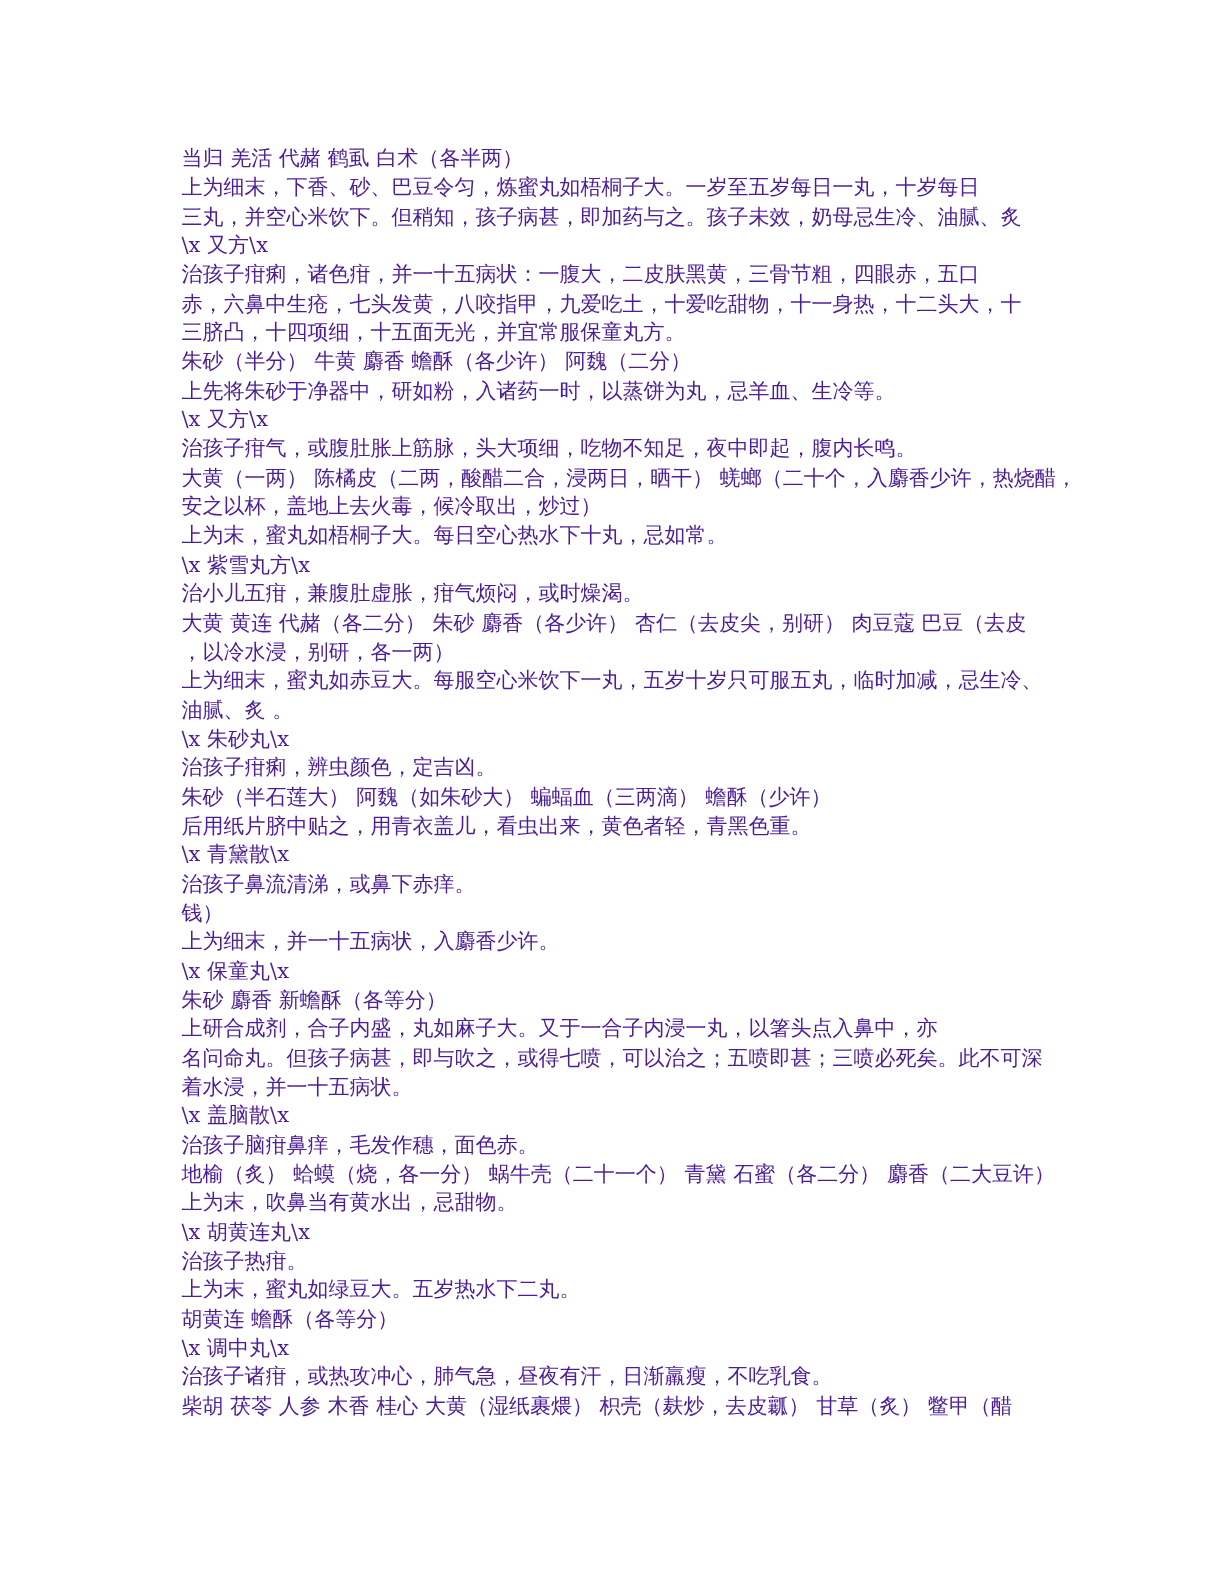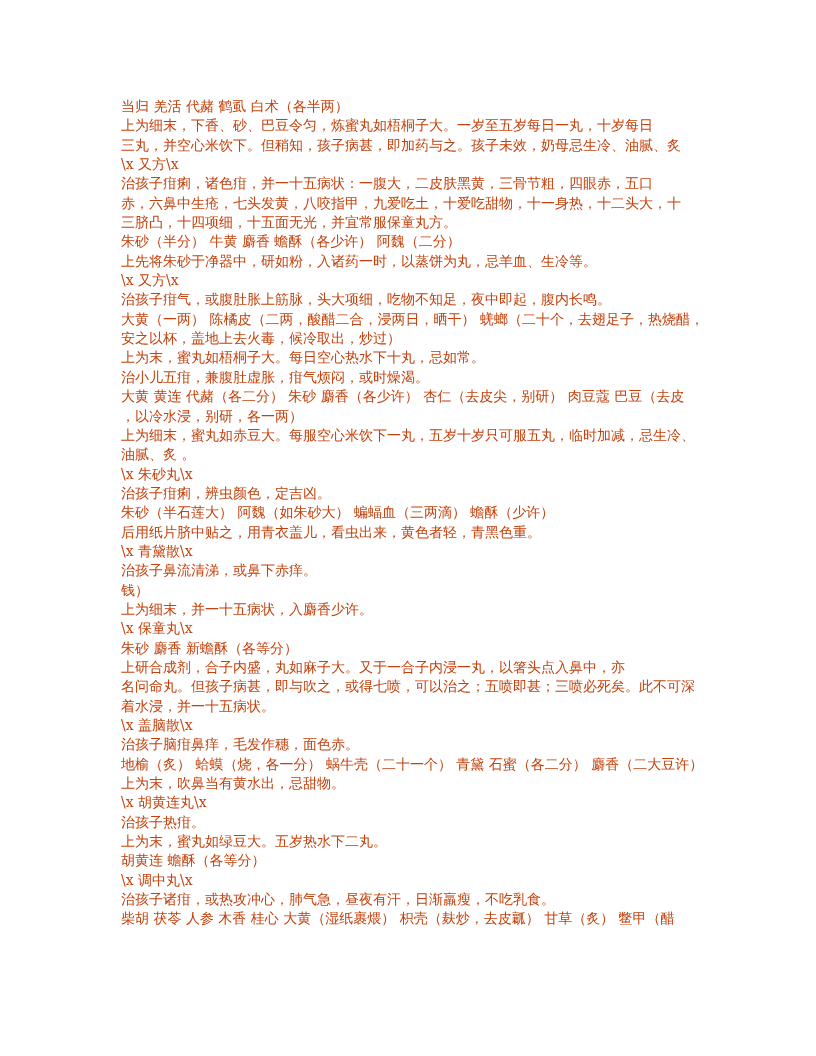--- a/index.html
+++ b/index.html
@@ -5,42 +5,43 @@
   html, body { margin: 0; padding: 0; background: #ffffff; }
   body { width: 816px; height: 1056px; position: relative; overflow: hidden; }
   .page {
     position: absolute;
     left: 121px;
     top: 97px;
     width: 580px;
     font-family: "DejaVu Serif", "Liberation Serif", serif;
     font-size: 14px;
     line-height: 19.35px;
-    color: #c2410c;
+    color: #4c1d95;
   }
   .line { white-space: pre; height: 19.35px; }
 </style>
 </head>
 <body>
 
 <div class="page">
   <div class="line">当归 羌活 代赭 鹤虱 白术（各半两）</div>
   <div class="line">上为细末，下香、砂、巴豆令匀，炼蜜丸如梧桐子大。一岁至五岁每日一丸，十岁每日</div>
   <div class="line">三丸，并空心米饮下。但稍知，孩子病甚，即加药与之。孩子未效，奶母忌生冷、油腻、炙</div>
   <div class="line">\x 又方\x</div>
   <div class="line">治孩子疳痢，诸色疳，并一十五病状：一腹大，二皮肤黑黄，三骨节粗，四眼赤，五口</div>
   <div class="line">赤，六鼻中生疮，七头发黄，八咬指甲，九爱吃土，十爱吃甜物，十一身热，十二头大，十</div>
   <div class="line">三脐凸，十四项细，十五面无光，并宜常服保童丸方。</div>
   <div class="line">朱砂（半分） 牛黄 麝香 蟾酥（各少许） 阿魏（二分）</div>
   <div class="line">上先将朱砂于净器中，研如粉，入诸药一时，以蒸饼为丸，忌羊血、生冷等。</div>
   <div class="line">\x 又方\x</div>
   <div class="line">治孩子疳气，或腹肚胀上筋脉，头大项细，吃物不知足，夜中即起，腹内长鸣。</div>
-  <div class="line">大黄（一两） 陈橘皮（二两，酸醋二合，浸两日，晒干） 蜣螂（二十个，去翅足子，热烧醋，</div>
+  <div class="line">大黄（一两） 陈橘皮（二两，酸醋二合，浸两日，晒干） 蜣螂（二十个，入麝香少许，热烧醋，</div>
   <div class="line">安之以杯，盖地上去火毒，候冷取出，炒过）</div>
   <div class="line">上为末，蜜丸如梧桐子大。每日空心热水下十丸，忌如常。</div>
+  <div class="line">\x 紫雪丸方\x</div>
   <div class="line">治小儿五疳，兼腹肚虚胀，疳气烦闷，或时燥渴。</div>
   <div class="line">大黄 黄连 代赭（各二分） 朱砂 麝香（各少许） 杏仁（去皮尖，别研） 肉豆蔻 巴豆（去皮</div>
   <div class="line">，以冷水浸，别研，各一两）</div>
   <div class="line">上为细末，蜜丸如赤豆大。每服空心米饮下一丸，五岁十岁只可服五丸，临时加减，忌生冷、</div>
   <div class="line">油腻、炙 。</div>
   <div class="line">\x 朱砂丸\x</div>
   <div class="line">治孩子疳痢，辨虫颜色，定吉凶。</div>
   <div class="line">朱砂（半石莲大） 阿魏（如朱砂大） 蝙蝠血（三两滴） 蟾酥（少许）</div>
   <div class="line">后用纸片脐中贴之，用青衣盖儿，看虫出来，黄色者轻，青黑色重。</div>
   <div class="line">\x 青黛散\x</div>

